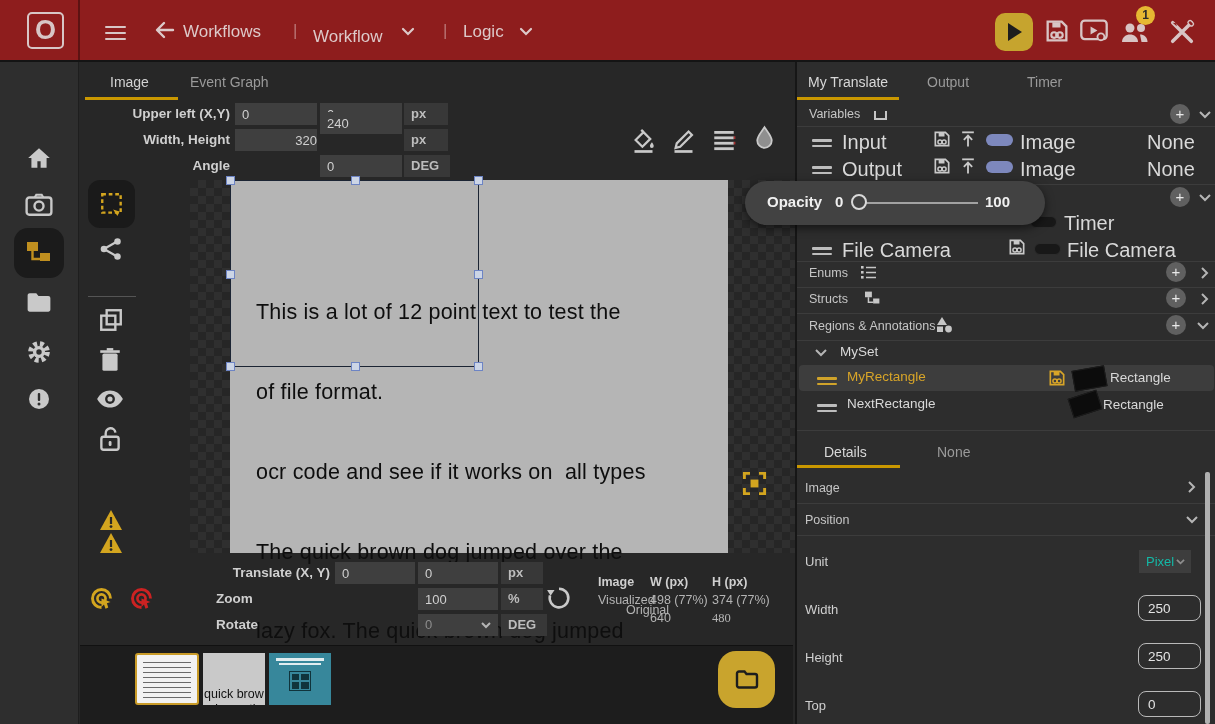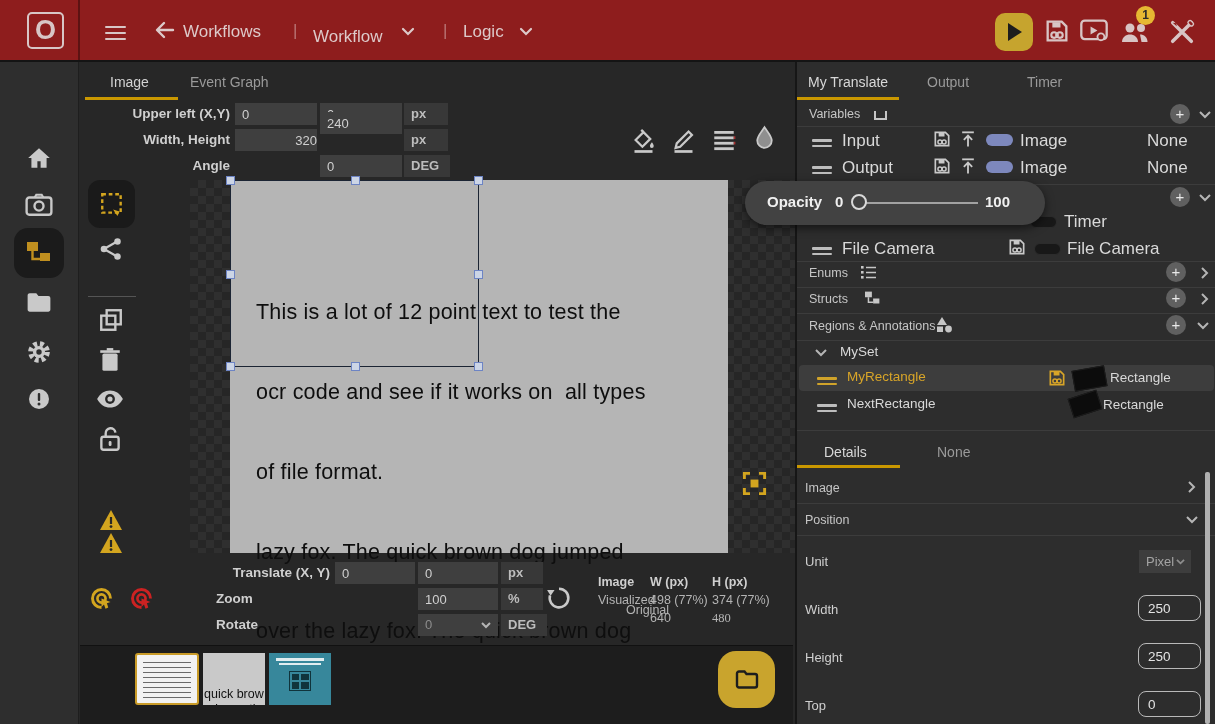--- a/index.html
+++ b/index.html
@@ -43,21 +43,21 @@
   .info-v { color:#b4b4b4; font-size:12.5px; }
   #thumbstrip { position:absolute; left:0; top:583px; width:713px; height:79px; background:#1d1d1d; border-top:1px solid #111; }
   .thumb { position:absolute; top:7px; height:52px; }
   .folder-btn { position:absolute; left:638px; top:5px; width:57px; height:57px; border-radius:18px; background:#c9a42d; }
 
   
   #panel { position:absolute; left:795px; top:62px; width:420px; height:662px; background:#2d2d2d; border-left:2px solid #161616; }
   .p-tab { font-size:14px; color:#9a9a9a; }
   .p-tab.on { color:#d8d8d8; }
   .sec-label { color:#c6c6c6; font-size:12.5px; }
-  .row-label { color:#d9d9d9; font-size:17px; }
+  .row-label { color:#d9d9d9; font-size:20px; }
   .divider { position:absolute; left:0; width:420px; height:1px; background:#3c3c3c; }
   .plus-circle { position:absolute; width:20px; height:20px; border-radius:50%; background:#606060; color:#e9e9e9; font-size:15px; text-align:center; line-height:19px; }
   .drag-handle span { display:block; width:20px; height:2.5px; background:#bdbdbd; margin:3px 0; border-radius:1px; }
   .drag-handle.gold span { background:#d0a32a; }
   .pill { position:absolute; width:27px; height:12px; border-radius:6px; }
   .pill.blue { background:#7d88bd; }
   .pill.dark { background:#181818; border:1px solid #2c2c2c; }
   .sel-row { position:absolute; left:2px; top:303px; width:415px; height:26px; background:#3d3d3d; border-radius:4px; }
   .blackrect { position:absolute; background:#0c0c0c; border:1px solid #1c1c1c; }
   .fld { position:absolute; width:63px; height:26px; border:1.5px solid #b9b9b9; border-radius:8px; background:transparent; color:#e3e3e3; font-size:13.5px; padding-left:9px; font-family:"Liberation Sans",sans-serif; }
@@ -307,22 +307,23 @@
           <path d="M20 12a8 8 0 1 0-8 8" fill="none" stroke="#c22" stroke-width="2.6"></path>
           <circle cx="12" cy="12" r="3.6" fill="none" stroke="#c22" stroke-width="2.4"></circle>
           <path d="M12 12l8 3-3.2 1.3L18 20l-2.4 1-1.4-3.6L12 19.6z" fill="#c22"></path>
         </svg>
     </div>
 
     <div class="checker">
       <div class="ocr-image">
         <div class="ocr-text">
           <div>This is a lot of 12 point text to test the</div>
+          <div>of file format.</div>
           <div>ocr code and see if it works on  all types</div>
-          <div>of file format.</div>
+          <div>The quick brown dog jumped over the</div>
           <div>lazy fox. The quick brown dog jumped</div>
           <div>over the lazy fox. The quick brown dog</div>
           
           
         </div>
       </div>
       <div class="roi">
         <div class="handle" style="left:-5px;top:-5px;"></div>
         <div class="handle" style="left:120px;top:-5px;"></div>
         <div class="handle" style="right:-5px;top:-5px;"></div>
@@ -562,21 +563,21 @@
       </svg>
     <div class="divider" style="top:441px;"></div>
 
     <div class="abs sec-label" style="left:8px;top:451px;">Position</div>
     <svg class="abs" style="left:388px;top:453px;" width="14" height="10" viewBox="0 0 14 10">
         <path d="M2 2l5 5 5-5" class="chev"></path>
       </svg>
     <div class="divider" style="top:473px;"></div>
 
     <div class="abs" style="left:8px;top:492px;color:#cfcfcf;font-size:13px;">Unit</div>
-    <div class="abs" style="left:342px;top:488px;width:52px;height:23px;background:#3d3d3d;color:#a3a3a3;font-size:13px;line-height:23px;padding-left:7px;">
+    <div class="abs" style="left:342px;top:488px;width:52px;height:23px;background:#3d3d3d;color:#14b8a6;font-size:13px;line-height:23px;padding-left:7px;">
       <span>Pixel</span>
       <svg class="abs" style="right:5px;top:8px;" width="11" height="8" viewBox="0 0 12 9">
           <path d="M2 2l4 4 4-4" stroke="#8d8d8d" stroke-width="2" fill="none"></path>
         </svg>
     </div>
 
     <div class="abs" style="left:8px;top:540px;color:#cfcfcf;font-size:13px;">Width</div>
     <input class="fld" style="left: 341px; top: 533px;" value="250">
 
     <div class="abs" style="left:8px;top:588px;color:#cfcfcf;font-size:13px;">Height</div>

